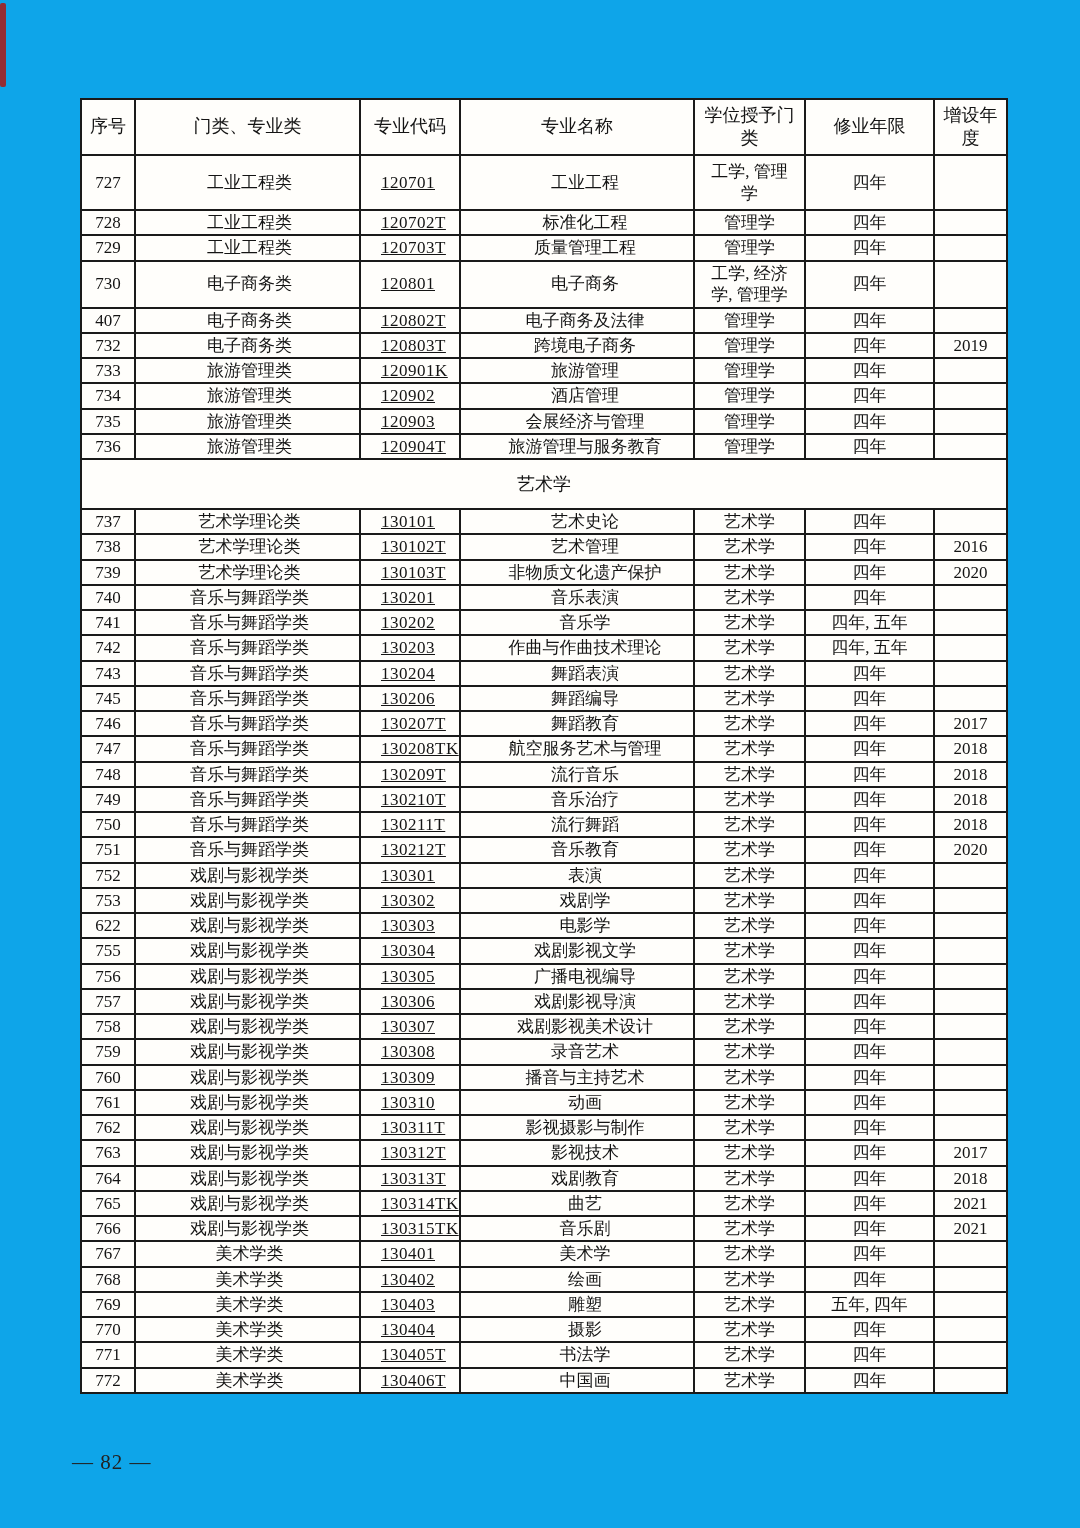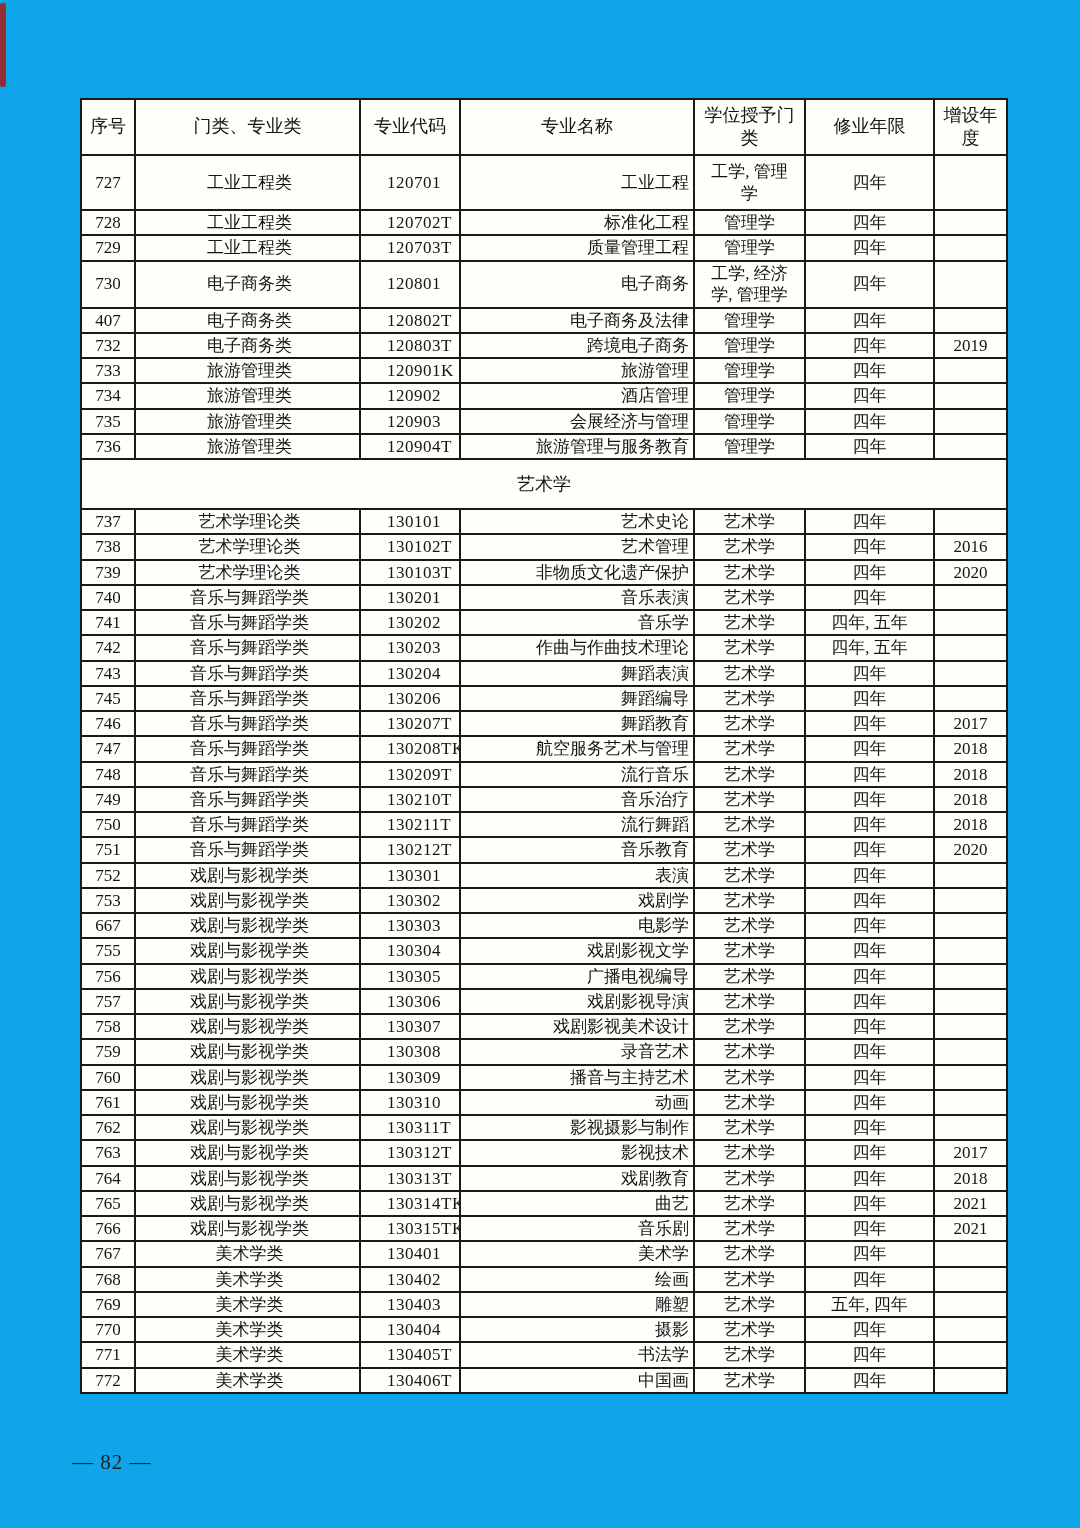--- a/index.html
+++ b/index.html
@@ -27,22 +27,22 @@
     font-size:17px;line-height:1.25;
     padding:1px 4px;overflow:hidden;
     font-weight:normal;vertical-align:middle;
   }
   thead th{font-size:18px;text-align:center;height:52px;line-height:1.3;}
   tr.row{height:25px;border-radius:20px;}
   tr.h55{height:55px;}
   tr.h61{height:47px;}
   td.c-no{text-align:center;}
   td.c-category{text-align:center;padding-left:8px;}
-  td.c-code{text-align:left;padding-left:26px;letter-spacing:.5px;}
-  td.c-name{text-align:right;padding-left:20px;}
+  td.c-code{text-align:left;padding-left:20px;letter-spacing:.5px;text-decoration:underline;}
+  td.c-name{text-align:center;padding-left:20px;}
   td.c-degree{text-align:center;padding:1px 10px;}
   td.c-years{text-align:center;}
   td.c-added{text-align:center;}
   tr.section-row td{text-align:center;height:46px;font-size:18px;}
   .page-number{
     position:absolute;left:72px;top:1450px;
     font-size:21px;letter-spacing:1px;color:#222;
   }
 </style>
 </head>
@@ -304,21 +304,21 @@
         <tr class="row">
           <td class="c-no">753</td>
           <td class="c-category">戏剧与影视学类</td>
           <td class="c-code">130302</td>
           <td class="c-name">戏剧学</td>
           <td class="c-degree">艺术学</td>
           <td class="c-years">四年</td>
           <td class="c-added"></td>
         </tr>
         <tr class="row">
-          <td class="c-no">667</td>
+          <td class="c-no">622</td>
           <td class="c-category">戏剧与影视学类</td>
           <td class="c-code">130303</td>
           <td class="c-name">电影学</td>
           <td class="c-degree">艺术学</td>
           <td class="c-years">四年</td>
           <td class="c-added"></td>
         </tr>
         <tr class="row">
           <td class="c-no">755</td>
           <td class="c-category">戏剧与影视学类</td>

